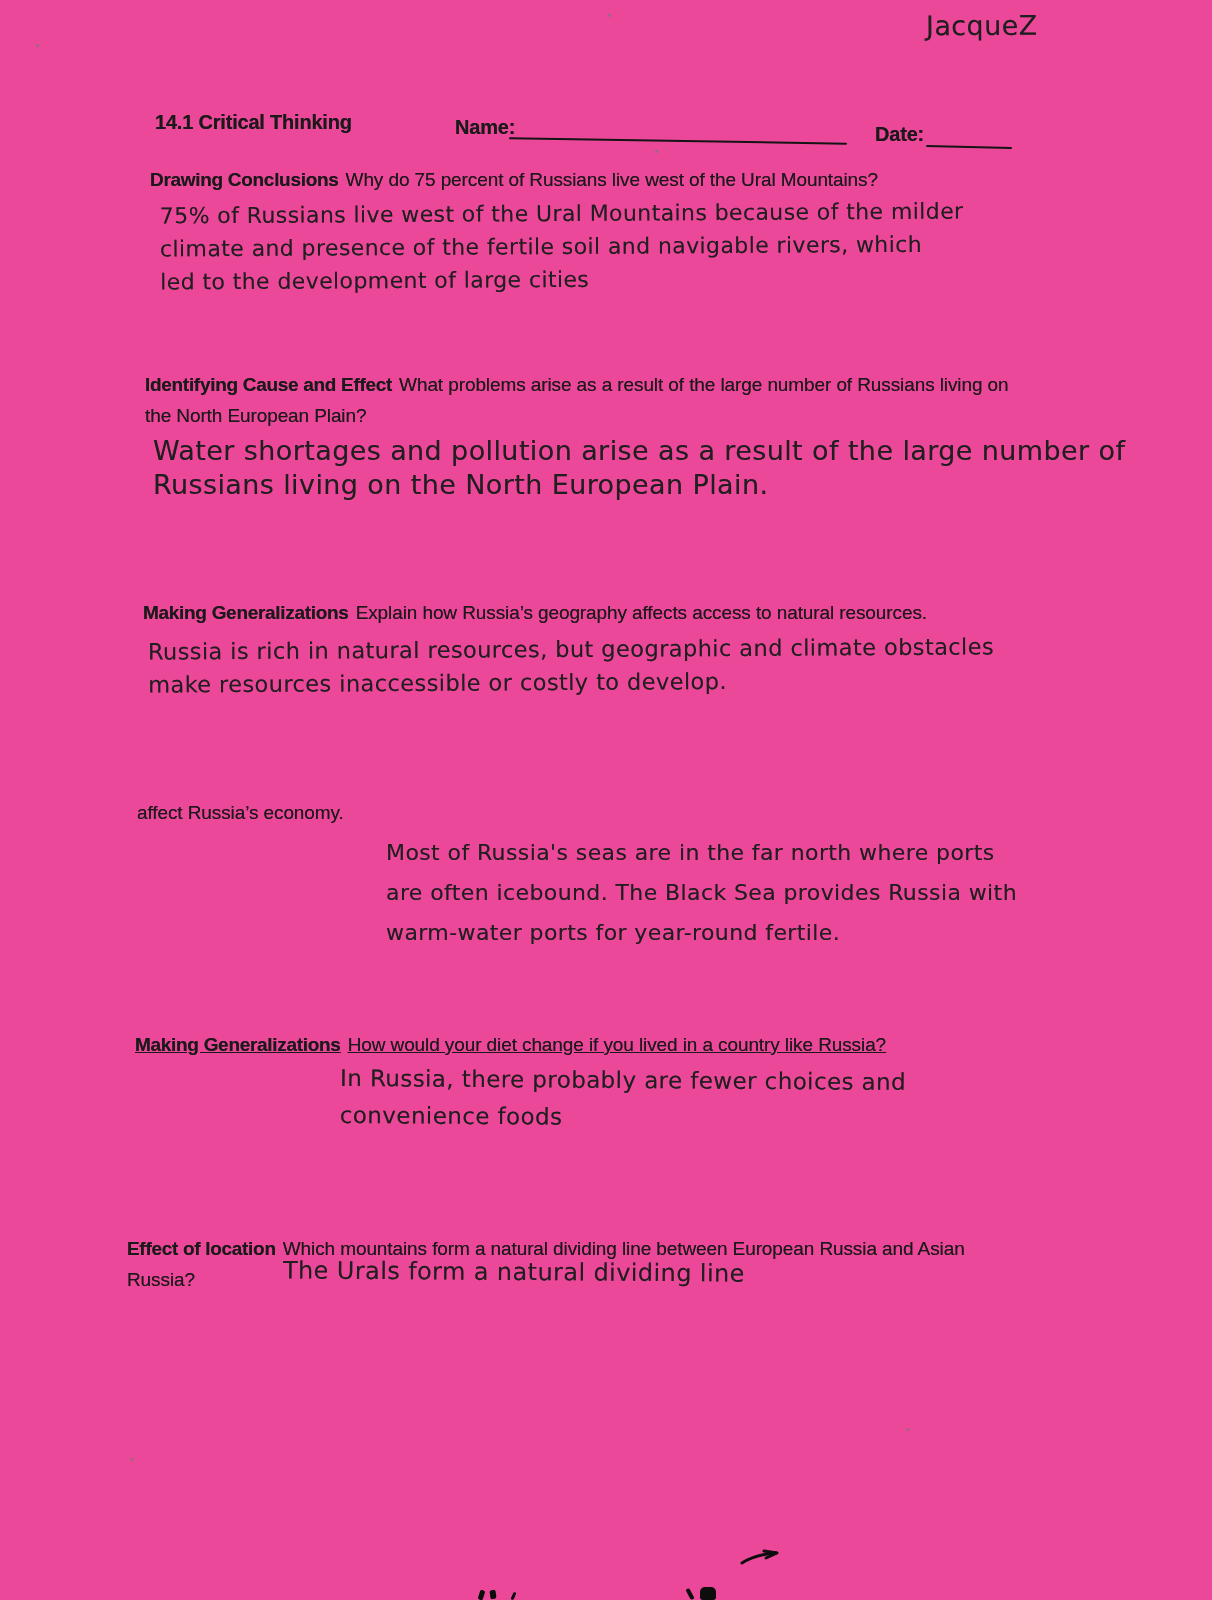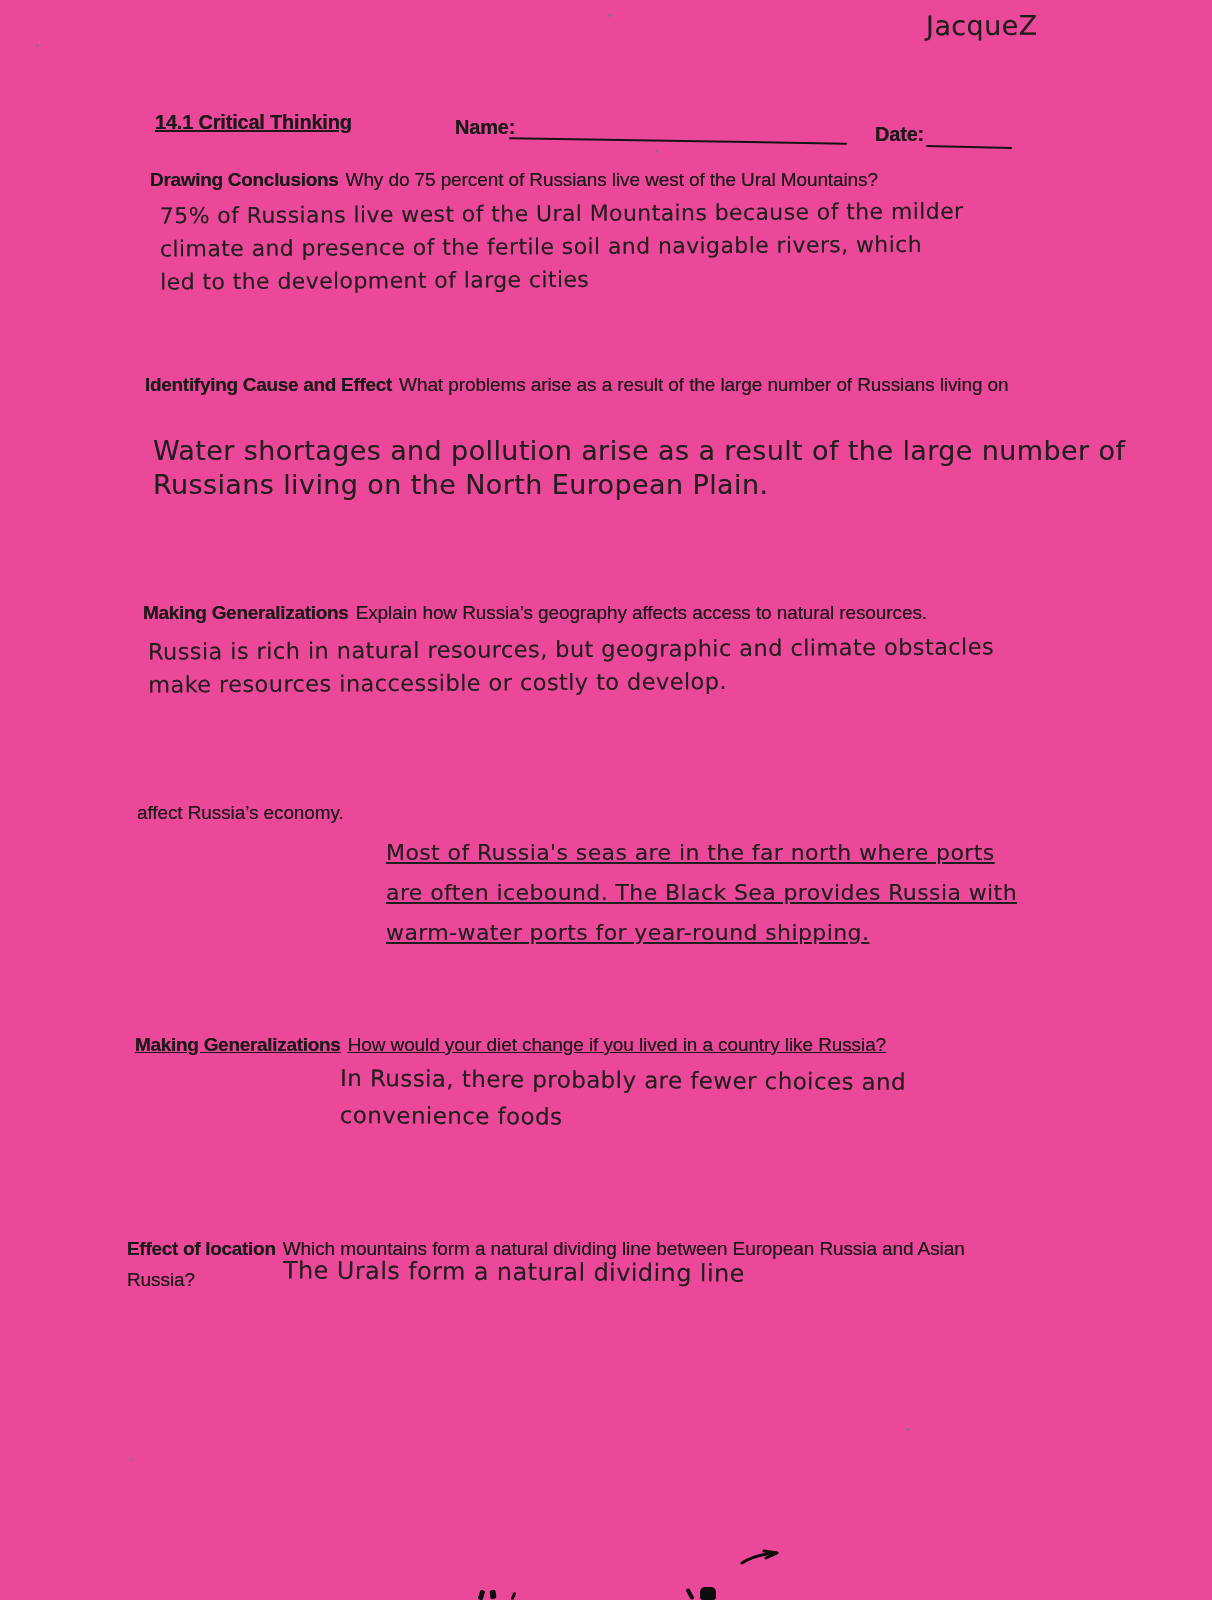--- a/index.html
+++ b/index.html
@@ -35,58 +35,59 @@
 </style>
 </head>
 <body>
 
 <div class="page">
 
   <div class="hand tilt-l" style="left:926px;top:10px;font-size:27px;">
     <div>JacqueZ</div>
   </div>
 
-  <div class="hdr" style="left:155px;top:111px;text-decoration:underline;">14.1  Critical Thinking</div>
+  <div class="hdr" style="left:155px;top:111px;">14.1  Critical Thinking</div>
   <div class="hdr" style="left:455px;top:116px;">Name:</div>
   <div class="rule" style="left:509px;top:140px;width:338px;transform:rotate(0.9deg);"></div>
   <div class="hdr" style="left:875px;top:123px;">Date:</div>
   <div class="rule" style="left:926px;top:146px;width:86px;transform:rotate(1.2deg);"></div>
 
   <div class="question printed" style="left:150px;top:164px;width:935px;">
     <div><span class="skill">Drawing Conclusions</span><span>Why do 75 percent of Russians live west of the Ural Mountains?</span></div>
   </div>
   <div class="hand tilt-l" style="left:160px;top:197px;font-size:22px;line-height:33px;">
     <div>75% of Russians live west of the Ural Mountains because of the milder</div>
     <div>climate and presence of the fertile soil and navigable rivers, which</div>
     <div>led to the development of large cities</div>
   </div>
 
   <div class="question printed" style="left:145px;top:369px;width:935px;">
     <div><span class="skill">Identifying Cause and Effect</span><span>What problems arise as a result of the large number of Russians living on</span></div>
+    <div>the North European Plain?</div>
   </div>
   <div class="hand" style="left:153px;top:434px;font-size:27px;line-height:34px;">
     <div>Water shortages and pollution arise as a result of the large number of</div>
     <div>Russians living on the North European Plain.</div>
   </div>
 
   <div class="question printed" style="left:143px;top:597px;width:935px;">
     <div><span class="skill">Making Generalizations</span><span>Explain how Russia’s geography affects access to natural resources.</span></div>
   </div>
   <div class="hand tilt-l" style="left:148px;top:633px;font-size:22.5px;line-height:33px;">
     <div>Russia is rich in natural resources, but geographic and climate obstacles</div>
     <div>make resources inaccessible or costly to develop.</div>
   </div>
 
   <div class="question printed" style="left:137px;top:797px;width:945px;">
     <div>affect Russia’s economy.</div>
   </div>
-  <div class="hand" style="left:386px;top:833px;font-size:22px;line-height:40px;text-decoration:underline;">
+  <div class="hand" style="left:386px;top:833px;font-size:22px;line-height:40px;">
     <div>Most of Russia's seas are in the far north where ports</div>
     <div>are often icebound. The Black Sea provides Russia with</div>
-    <div>warm-water ports for year-round shipping.</div>
+    <div>warm-water ports for year-round fertile.</div>
   </div>
 
   <div class="question printed" style="left:135px;top:1029px;width:935px;text-decoration:underline;">
     <div><span class="skill">Making Generalizations</span><span>How would your diet change if you lived in a country like Russia?</span></div>
   </div>
   <div class="hand tilt-r" style="left:340px;top:1062px;font-size:23px;line-height:37px;">
     <div>In Russia, there probably are fewer choices and</div>
     <div>convenience foods</div>
   </div>
 

